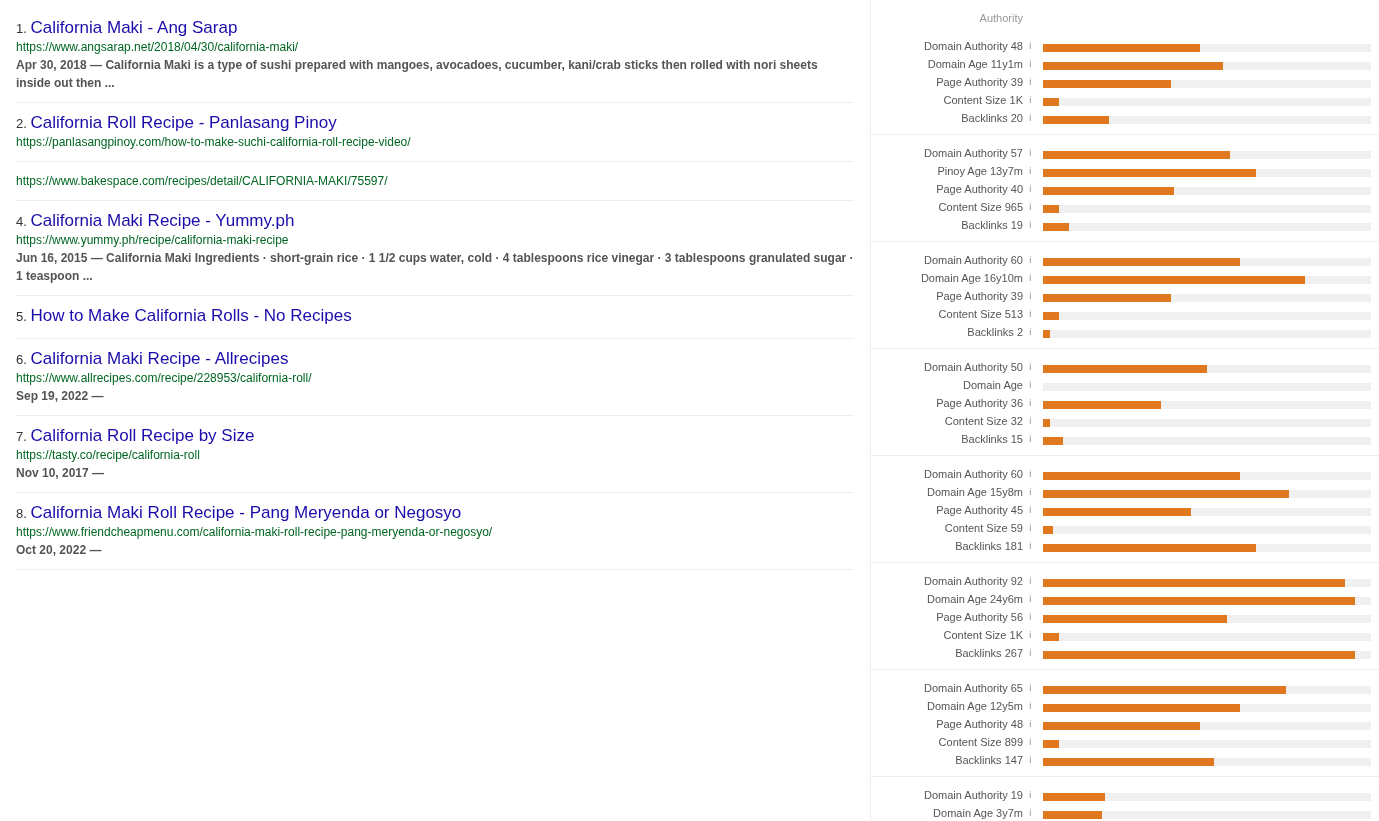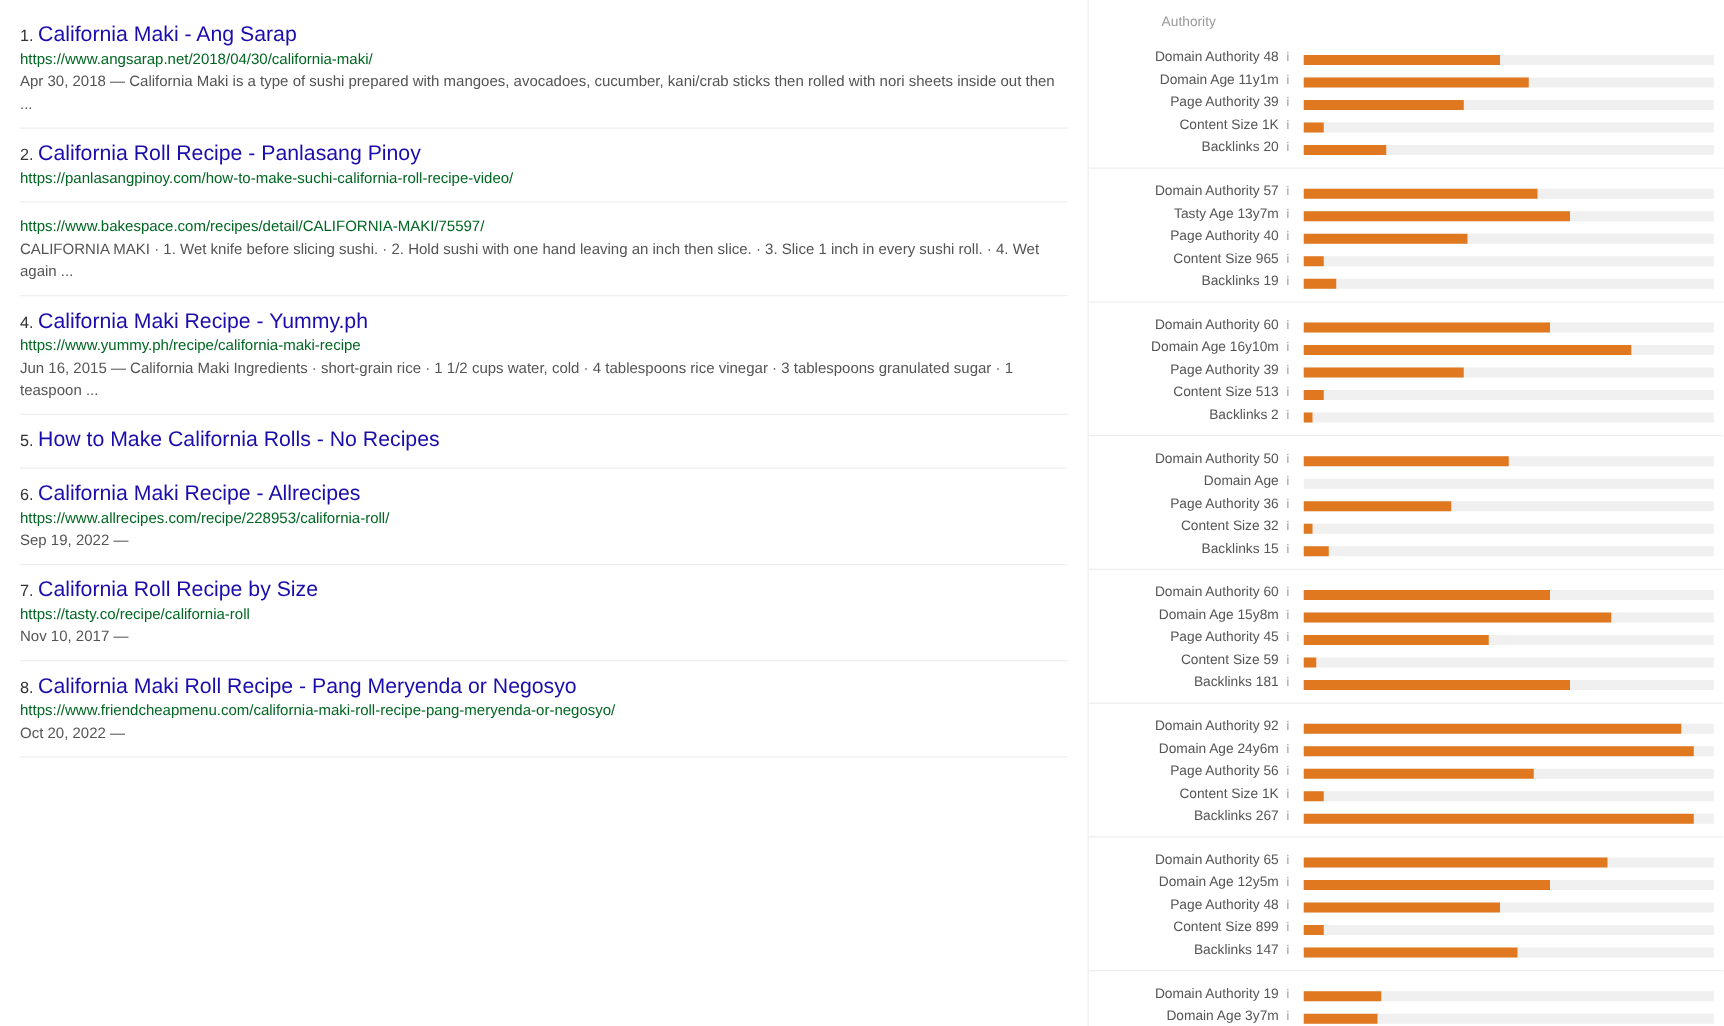--- a/index.html
+++ b/index.html
@@ -5,50 +5,49 @@
     * { box-sizing: border-box; margin: 0; padding: 0; }
     body { font-family: Arial, sans-serif; font-size: 13px; background: #fff; color: #333; }
     .container { display: flex; width: 1379px; min-height: 821px; }
     .left-panel { width: 870px; padding: 8px 16px; overflow-y: auto; }
     .right-panel { width: 509px; padding: 8px 0; border-left: 1px solid #eee; overflow-y: auto; }
     
     .result-item { padding: 10px 0; border-bottom: 1px solid #eee; }
     .result-number { color: #333; font-size: 13px; display: inline; }
     .result-title { color: #1a0dab; font-size: 17px; text-decoration: none; cursor: pointer; }
     .result-url { color: #006621; font-size: 12px; margin: 2px 0; }
-    .result-snippet { color: #545454; font-size: 12px; line-height: 1.5; margin-top: 2px; }
+    .result-snippet { color: #545454; font-size: 12px; line-height: 1.5; margin-top: 2px; font-weight: bold; }
     .result-header { margin-bottom: 2px; }
     .metric-row { display: flex; align-items: flex-end; padding: 2px 8px; height: 18px; }
     .metric-label { width: 150px; text-align: right; font-size: 11px; color: #555; white-space: nowrap; padding-right: 6px; }
     .metric-info { width: 12px; font-size: 10px; color: #999; cursor: pointer; }
     .metric-bar-container { flex: 1; height: 8px; background: #f0f0f0; position: relative; margin-left: 2px; }
     .metric-bar { height: 100%; background: #e07820; position: absolute; top: 0; left: 0; }
     .result-metrics-group { padding: 8px 0; border-bottom: 1px solid #eee; }
     
     .header-row { display: flex; align-items: center; padding: 4px 8px; height: 20px; }
-    .header-label { width: 150px; text-align: center; font-size: 11px; color: #999; padding-right: 6px; }
+    .header-label { width: 150px; text-align: right; font-size: 11px; color: #999; padding-right: 6px; }
   </style>
 </head>
 <body>
 
 <div class="container">
   <div class="left-panel">
 
   <div class="result-item">
         <div class="result-header"><span class="result-number">1. </span><a class="result-title" href="#">California Maki - Ang Sarap</a></div>
         <div class="result-url">https://www.angsarap.net/2018/04/30/california-maki/</div>
         <div class="result-snippet">Apr 30, 2018 — California Maki is a type of sushi prepared with mangoes, avocadoes, cucumber, kani/crab sticks then rolled with nori sheets inside out then ...</div>
       </div>
       <div class="result-item">
         <div class="result-header"><span class="result-number">2. </span><a class="result-title" href="#">California Roll Recipe - Panlasang Pinoy</a></div>
         <div class="result-url">https://panlasangpinoy.com/how-to-make-suchi-california-roll-recipe-video/</div>
       </div>
       <div class="result-item">
         <div class="result-url">https://www.bakespace.com/recipes/detail/CALIFORNIA-MAKI/75597/</div>
-        <div class="result-snippet">CALIFORNIA MAKI · 1. Wet knife before slicing sushi. · 2. Hold sushi with one hand leaving an inch then slice. · 3. Slice 1 inch in every sushi roll. · 4. Wet again ...</div>
       </div>
       <div class="result-item">
         <div class="result-header"><span class="result-number">4. </span><a class="result-title" href="#">California Maki Recipe - Yummy.ph</a></div>
         <div class="result-url">https://www.yummy.ph/recipe/california-maki-recipe</div>
         <div class="result-snippet">Jun 16, 2015 — California Maki Ingredients · short-grain rice · 1 1/2 cups water, cold · 4 tablespoons rice vinegar · 3 tablespoons granulated sugar · 1 teaspoon ...</div>
       </div>
       <div class="result-item">
         <div class="result-header"><span class="result-number">5. </span><a class="result-title" href="#">How to Make California Rolls - No Recipes</a></div>
       </div>
       <div class="result-item">
@@ -112,21 +111,21 @@
       </div>
       <div class="result-metrics-group">
         <div class="metric-row">
           <div class="metric-label">Domain Authority 57</div>
           <div class="metric-info">ℹ</div>
           <div class="metric-bar-container">
             <div class="metric-bar" style="width: 57%;"></div>
           </div>
         </div>
         <div class="metric-row">
-          <div class="metric-label">Tasty Age 13y7m</div>
+          <div class="metric-label">Pinoy Age 13y7m</div>
           <div class="metric-info">ℹ</div>
           <div class="metric-bar-container">
             <div class="metric-bar" style="width: 65%;"></div>
           </div>
         </div>
         <div class="metric-row">
           <div class="metric-label">Page Authority 40</div>
           <div class="metric-info">ℹ</div>
           <div class="metric-bar-container">
             <div class="metric-bar" style="width: 40%;"></div>

